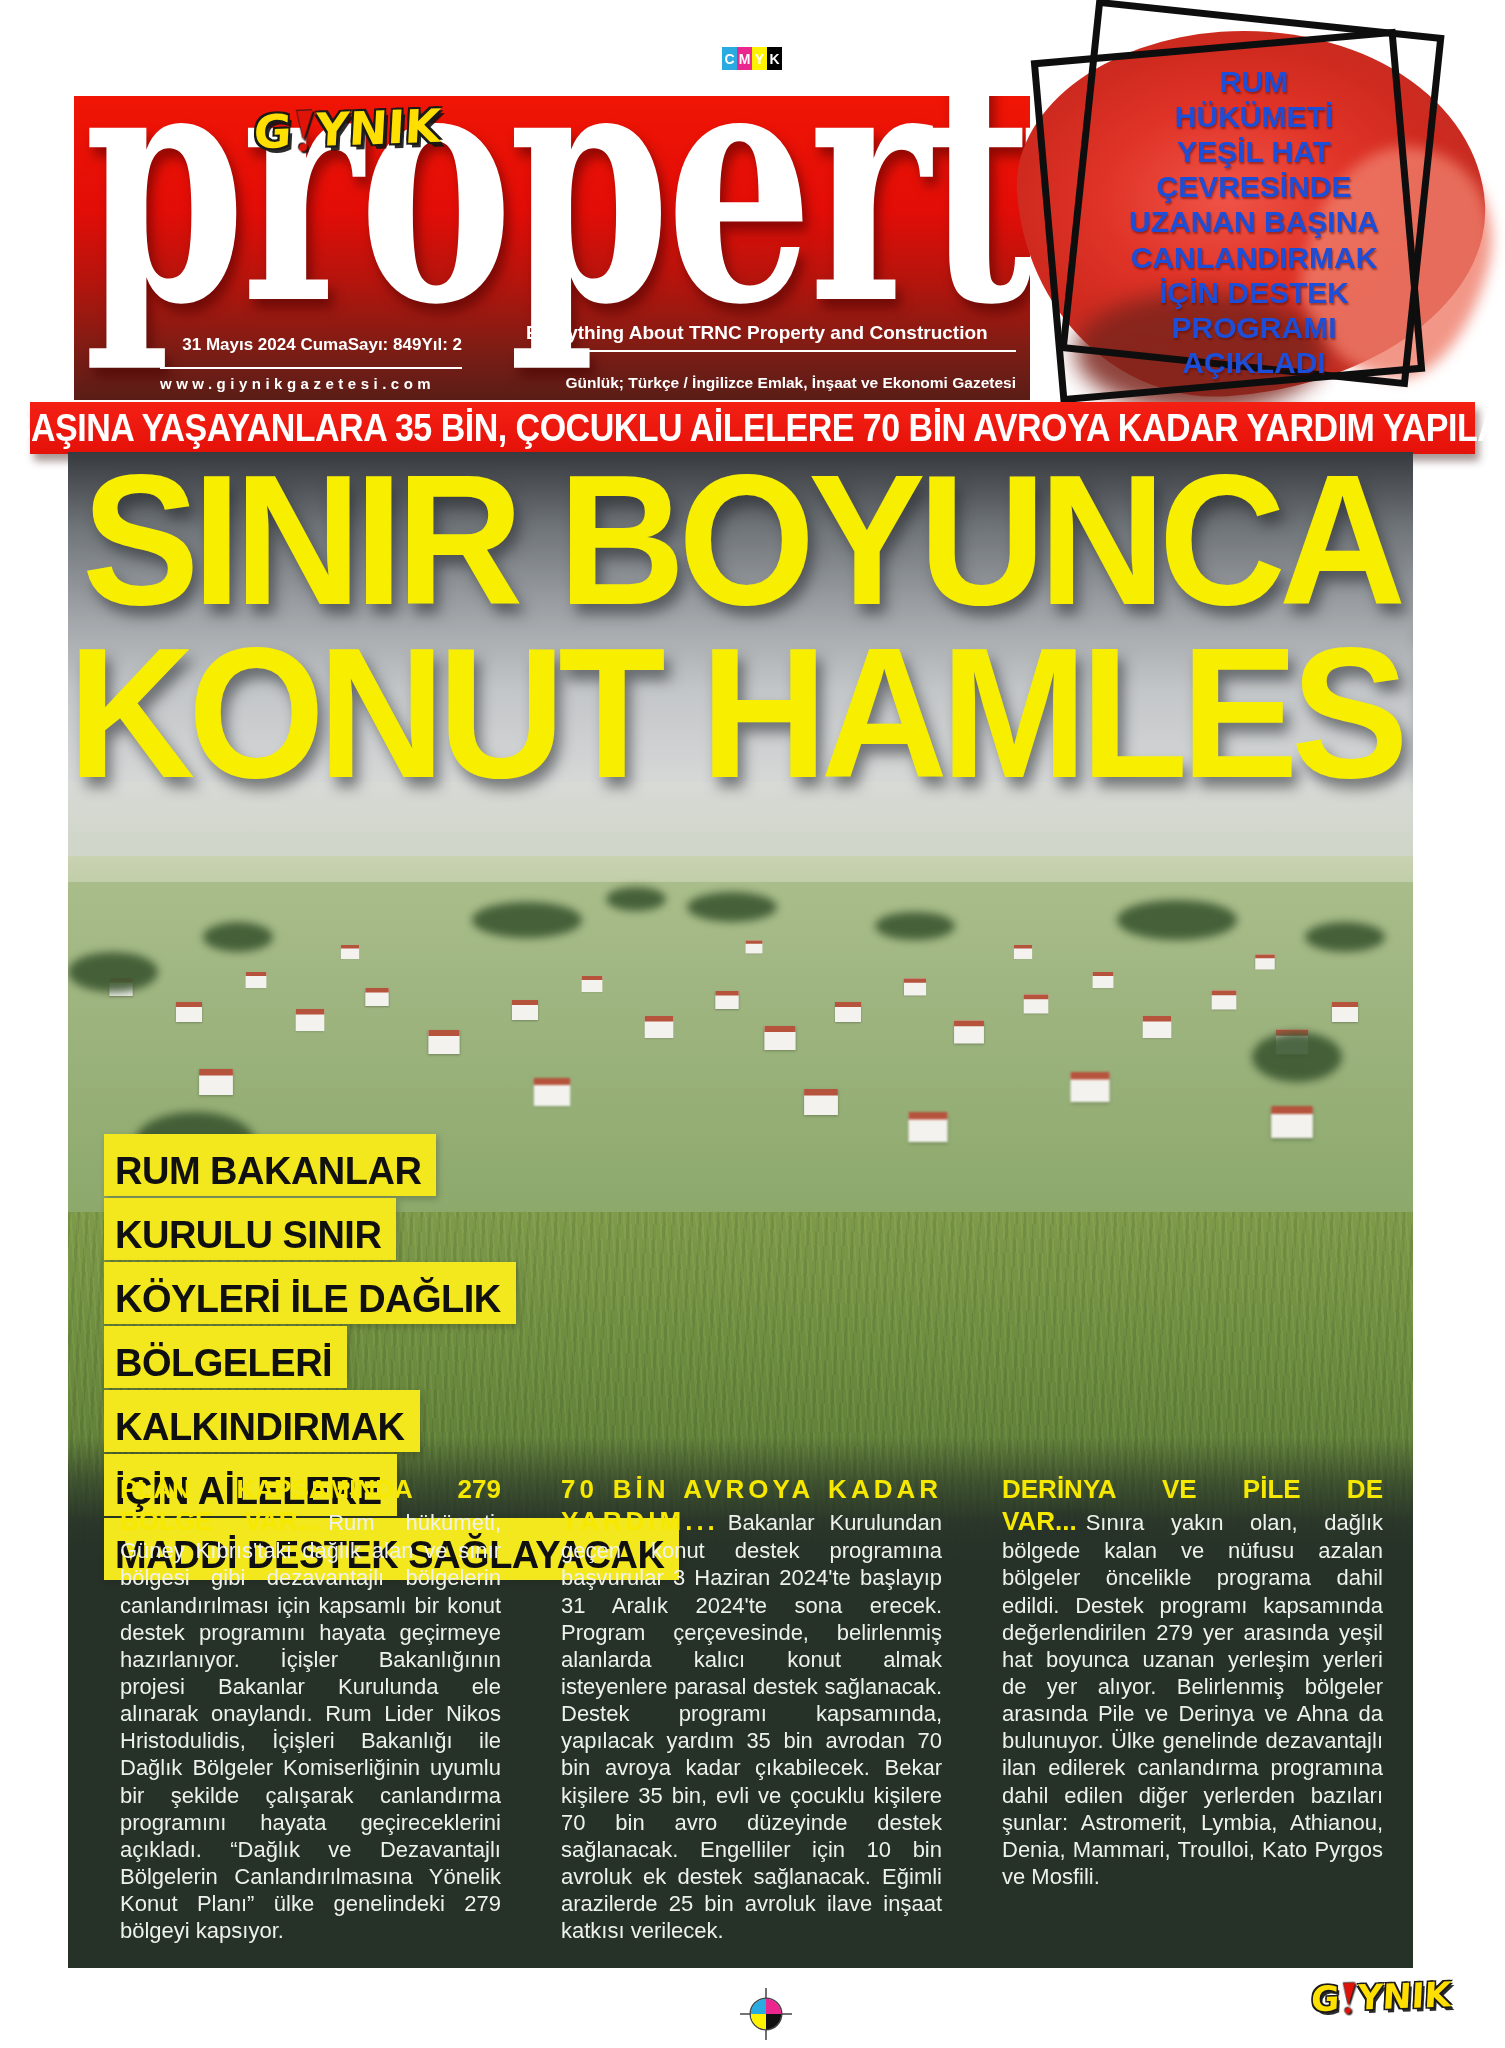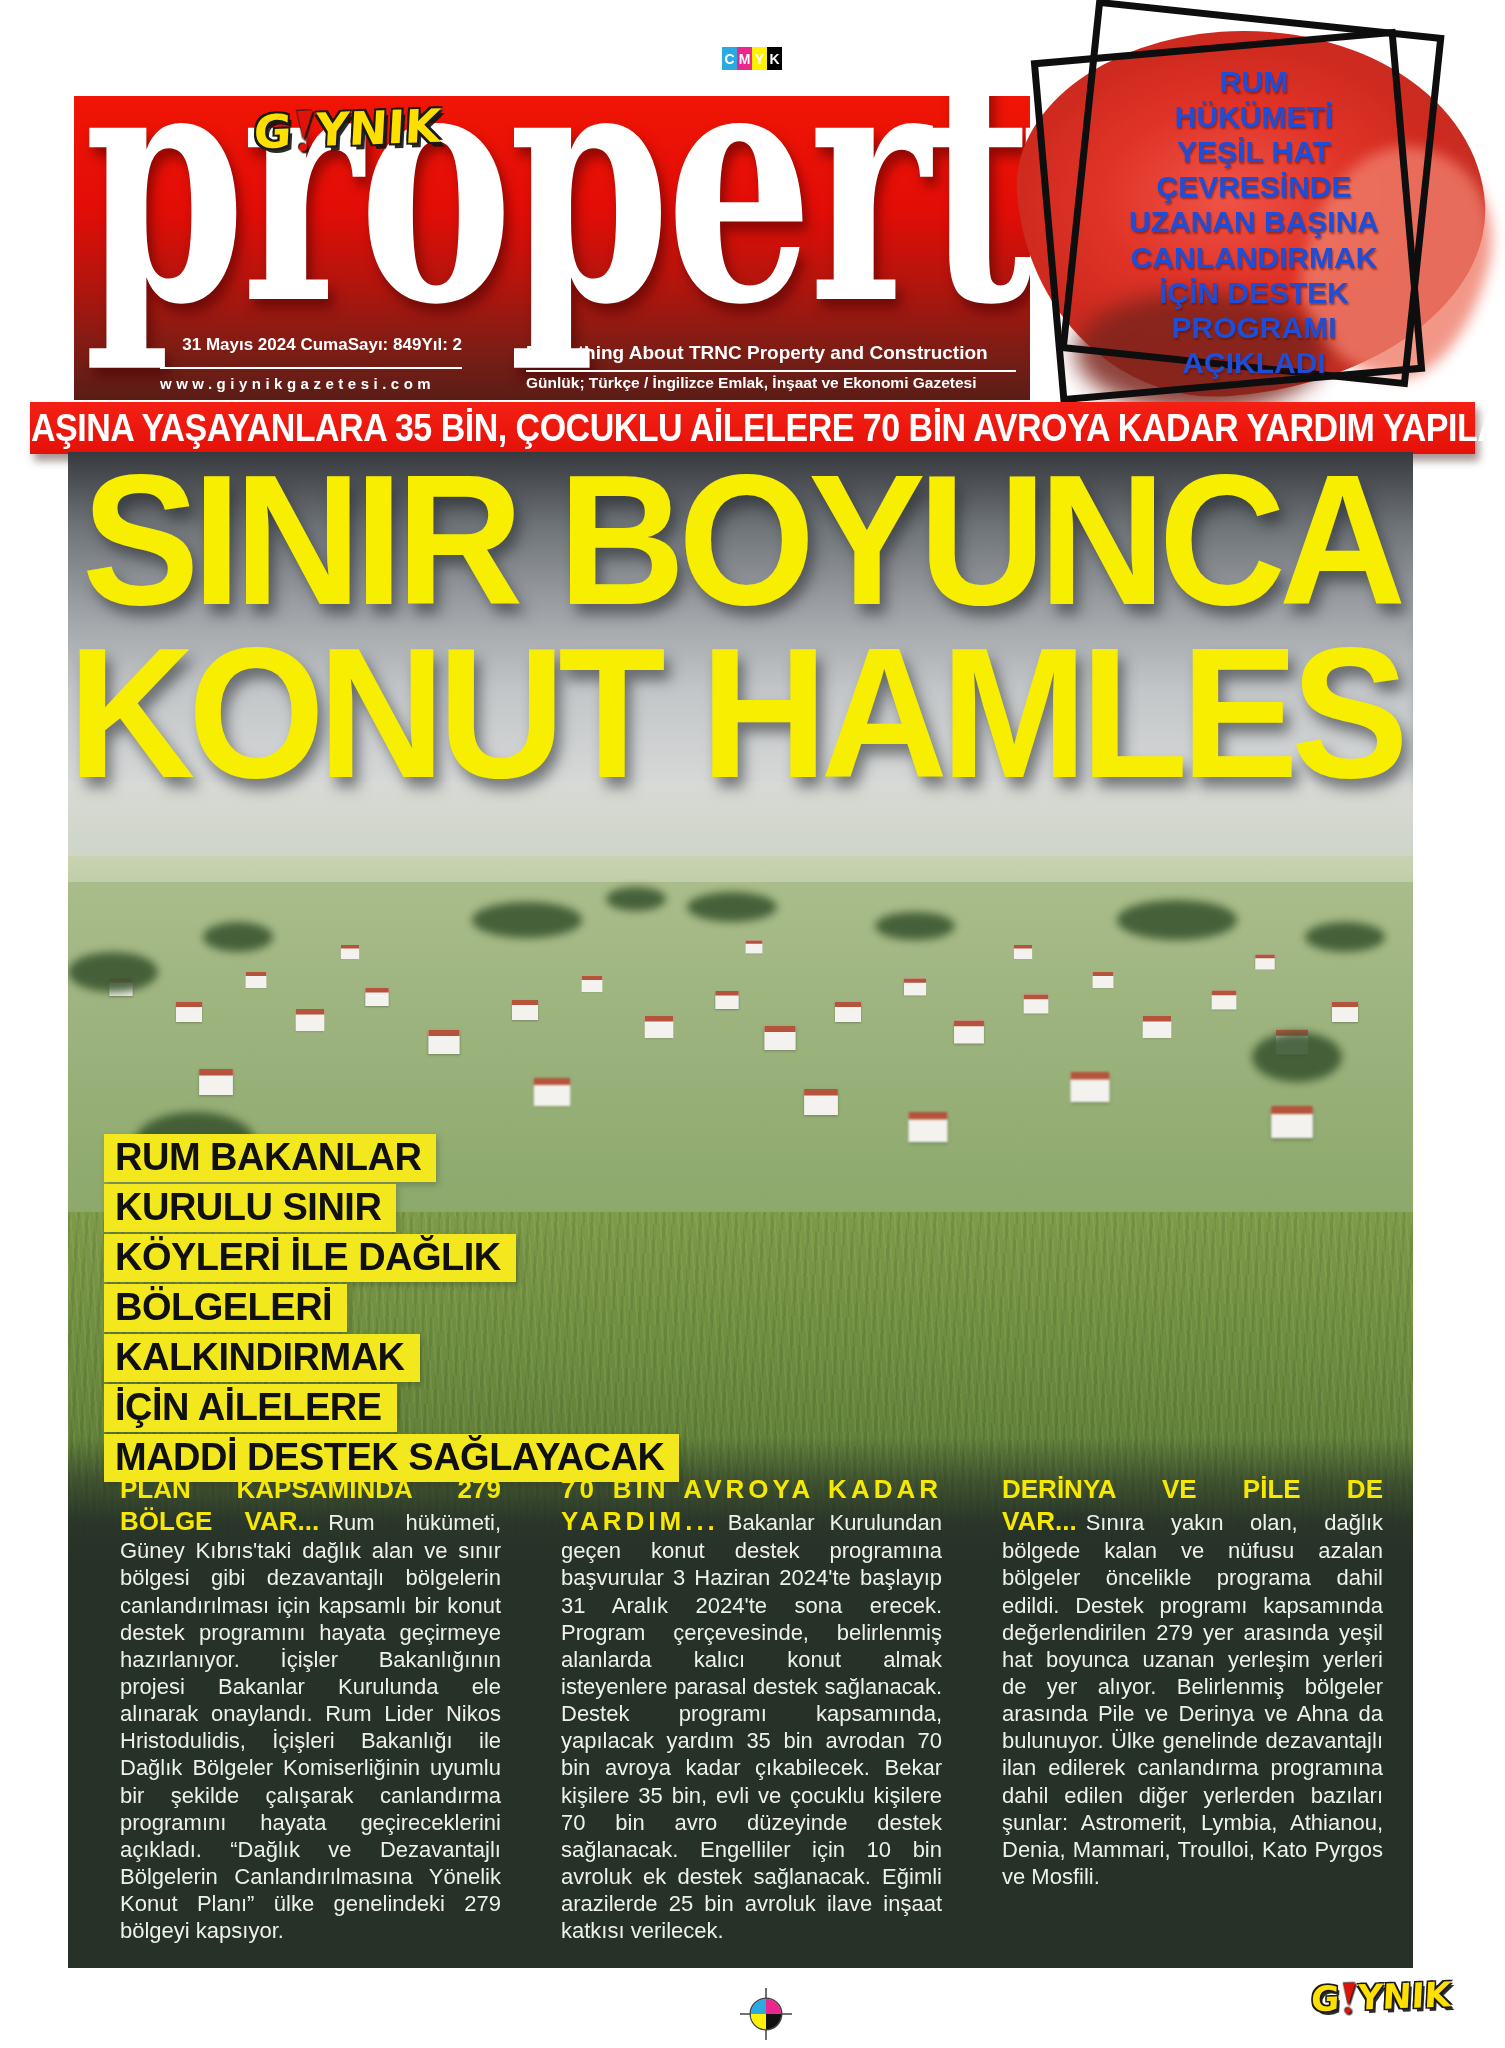--- a/index.html
+++ b/index.html
@@ -30,21 +30,21 @@
     filter:drop-shadow(2px 2px 0 rgba(20,20,20,.9)) drop-shadow(-1px -1px 0 #1a1a1a);}
   .gy-excl .tri{width:0;height:0;border-left:8px solid transparent;border-right:8px solid transparent;
     border-top:30px solid #e01309;}
   .gy-excl .dot{width:8px;height:8px;border-radius:50%;background:#e01309;margin-top:3px;}
   .info-left{position:absolute;left:86px;bottom:8px;width:302px;color:#fff;}
   .info-left .row1{display:flex;justify-content:flex-end;font-weight:bold;font-size:17px;
     padding-bottom:12px;border-bottom:2px solid #fff;}
   .info-left .row2{font-size:15px;font-weight:bold;letter-spacing:4.5px;padding-top:6px;white-space:nowrap;}
   .info-right{position:absolute;left:452px;bottom:8px;width:490px;color:#fff;}
   .info-right .row1{font-weight:bold;font-size:19px;padding-bottom:6px;border-bottom:2px solid #fff;white-space:nowrap;}
-  .info-right .row2{font-size:15.5px;font-weight:bold;padding-top:2px;white-space:nowrap;}
+  .info-right .row2{font-size:15.5px;font-weight:bold;padding-top:22px;white-space:nowrap;text-align:right;}
 
   
   .splash{position:absolute;left:1015px;top:18px;width:478px;height:386px;}
   .blob{position:absolute;left:4px;top:12px;width:466px;height:364px;
     background:radial-gradient(60% 55% at 45% 45%,#ef5448 0%,#e03327 45%,#cf2a1f 75%,#c32d22 100%);
     border-radius:46% 54% 58% 42% / 40% 52% 48% 60%;transform:rotate(-4deg);}
   .blob2{position:absolute;right:6px;bottom:28px;width:180px;height:230px;background:#ef7d6a;
     border-radius:50% 50% 40% 60%/55% 45% 60% 40%;filter:blur(7px);opacity:.8;transform:rotate(14deg);}
   .blob3{position:absolute;left:60px;bottom:-8px;width:250px;height:120px;background:#7c241c;
     border-radius:50%;filter:blur(11px);opacity:.85;}
@@ -84,21 +84,21 @@
 
   
   .headline{position:absolute;left:0;right:0;top:2px;text-align:center;font-weight:800;
     font-size:176px;line-height:.94;letter-spacing:-7px;color:#f8ef00;
     text-shadow:6px 9px 14px rgba(35,38,42,.55);transform:scaleY(1.05);transform-origin:top;}
   .headline div{white-space:nowrap;}
 
   
   .overlay{position:absolute;left:36px;top:682px;}
   .overlay .hl{display:table;background:#f3e81d;color:#101010;font-weight:800;font-size:38px;
-    line-height:1;letter-spacing:-.5px;padding:4px 15px 6px 11px;margin-bottom:2px;
+    line-height:1;letter-spacing:-.5px;padding:18px 15px 6px 11px;margin-bottom:2px;
     box-shadow:2px 3px 6px rgba(30,30,20,.25);white-space:nowrap;}
 
   
   .columns{position:absolute;left:36px;right:14px;top:1005px;display:flex;gap:28px;}
   .col{flex:1;color:#eef1ec;font-size:22px;line-height:1.235;text-align:justify;margin:16px;}
   .col .lead{color:#f6e800;font-weight:bold;font-size:26px;margin-right:9px;}
   .col .lead.spread{letter-spacing:4px;}
 
   
   .regmark{position:absolute;left:740px;top:1988px;}

